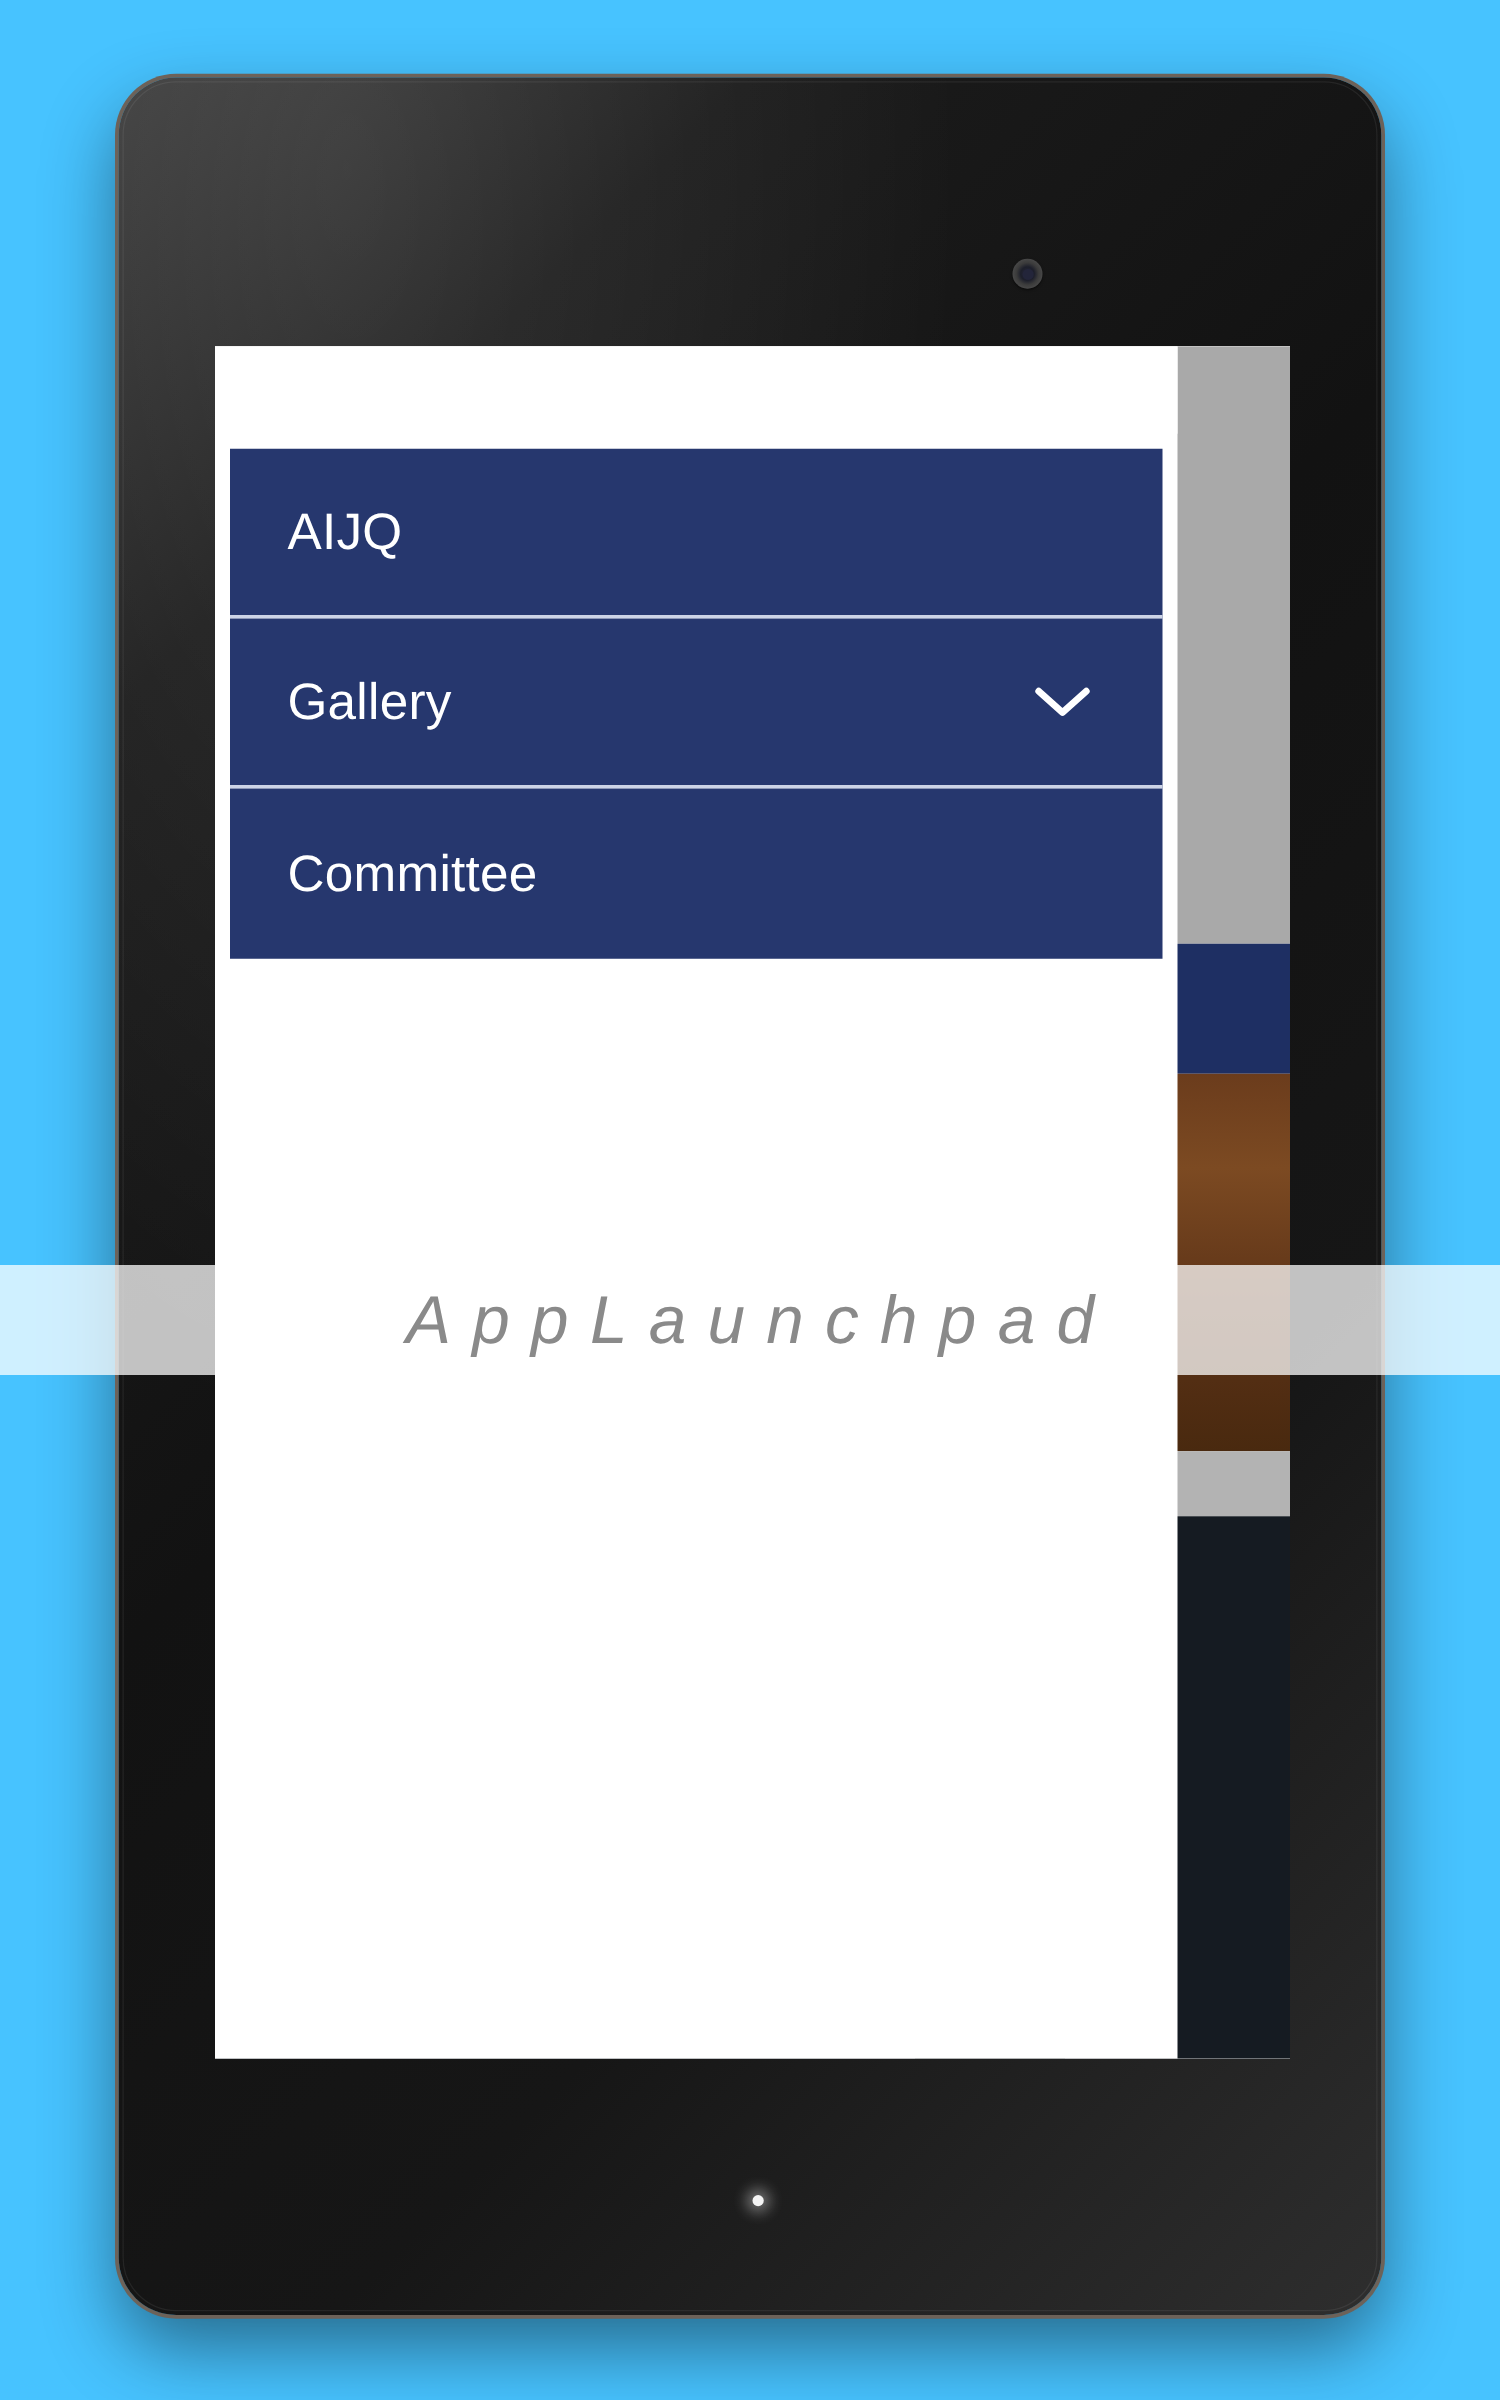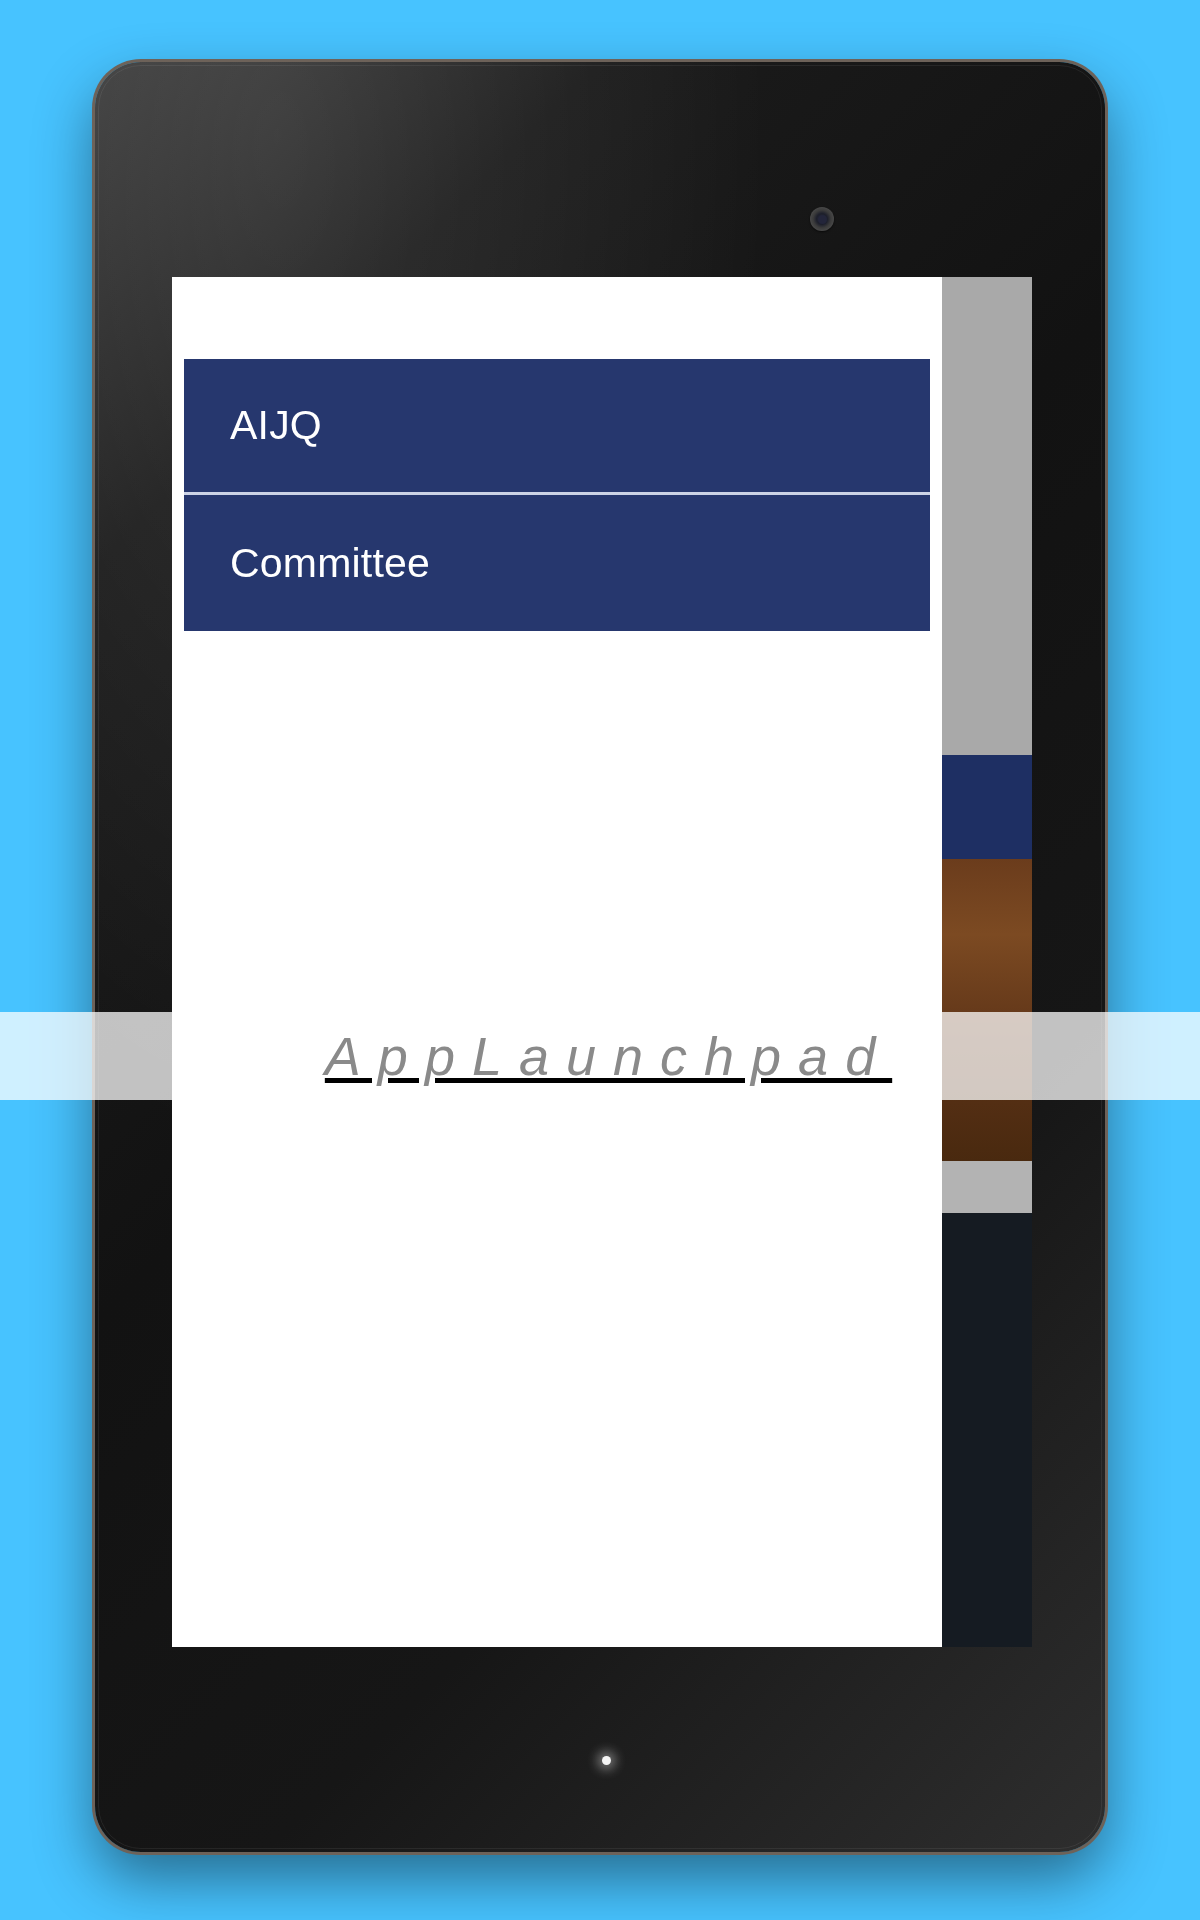--- a/index.html
+++ b/index.html
@@ -212,21 +212,20 @@
     position: absolute;
     left: 0;
     top: 1012px;
     width: 1200px;
     height: 88px;
     background: rgba(255,255,255,0.74);
     display: flex;
     align-items: center;
     justify-content: center;
     pointer-events: none;
-    text-decoration: underline;
   }
   .watermark-text {
     font-family: "Liberation Sans", sans-serif;
     font-style: italic;
     font-size: 54px;
     letter-spacing: 17px;
     color: #8a8a8a;
     white-space: nowrap;
     padding-left: 17px;
   }
@@ -265,20 +264,28 @@
   <nav class="menu">
     <div class="menu-topgap"></div>
     <ul class="menu-list">
 
       <li class="menu-item">
         <span class="menu-label">AIJQ</span>
       </li>
 
 
 
+      <li class="menu-item">
+        <span class="menu-label">Gallery</span>
+        <span class="menu-chev">
+          <svg width="44" height="26" viewBox="0 0 44 26" aria-hidden="true">
+            <path d="M3 4 L22 21 L41 4" fill="none" stroke="#ffffff" stroke-width="5.5" stroke-linecap="round" stroke-linejoin="round"></path>
+          </svg>
+        </span>
+      </li>
 
       <li class="menu-item">
         <span class="menu-label">Committee</span>
       </li>
 
     </ul>
   </nav>
 
 </div>
 

